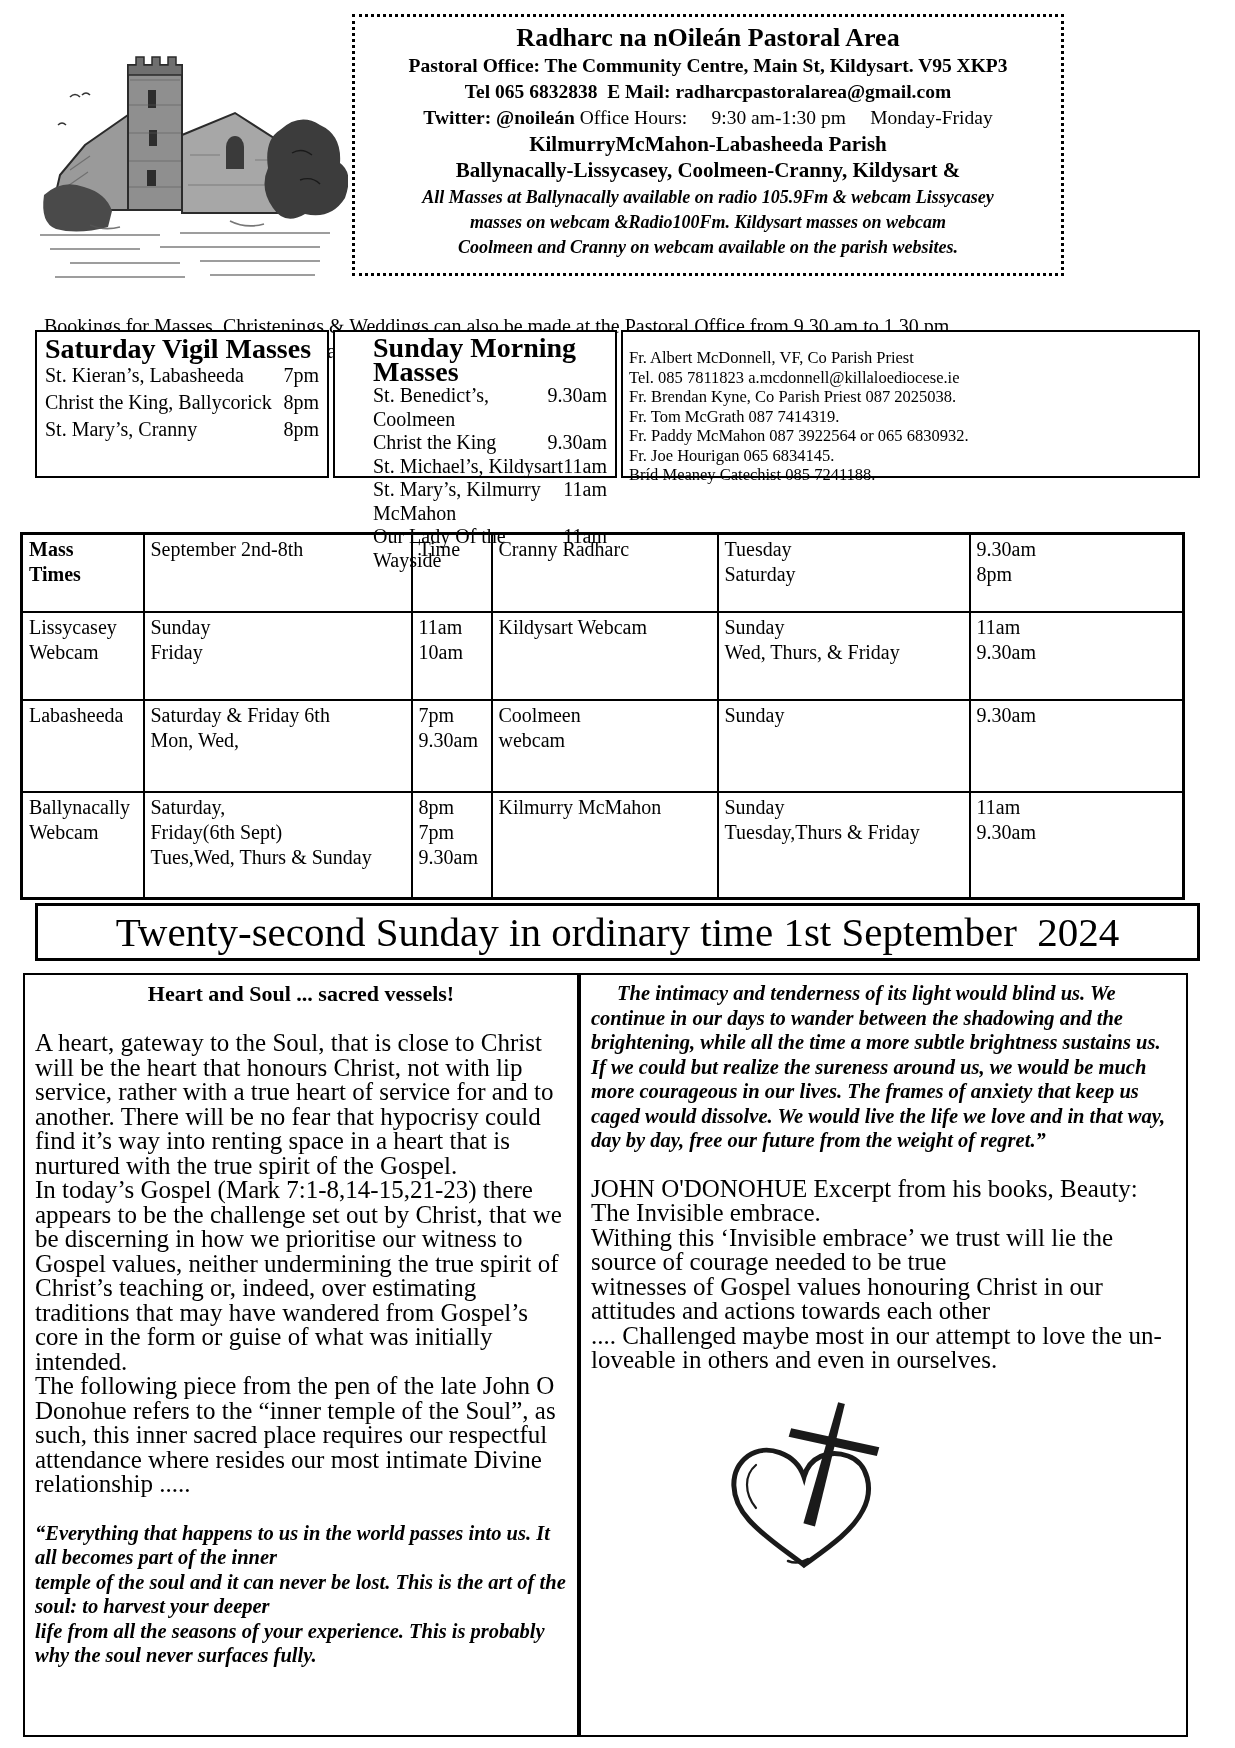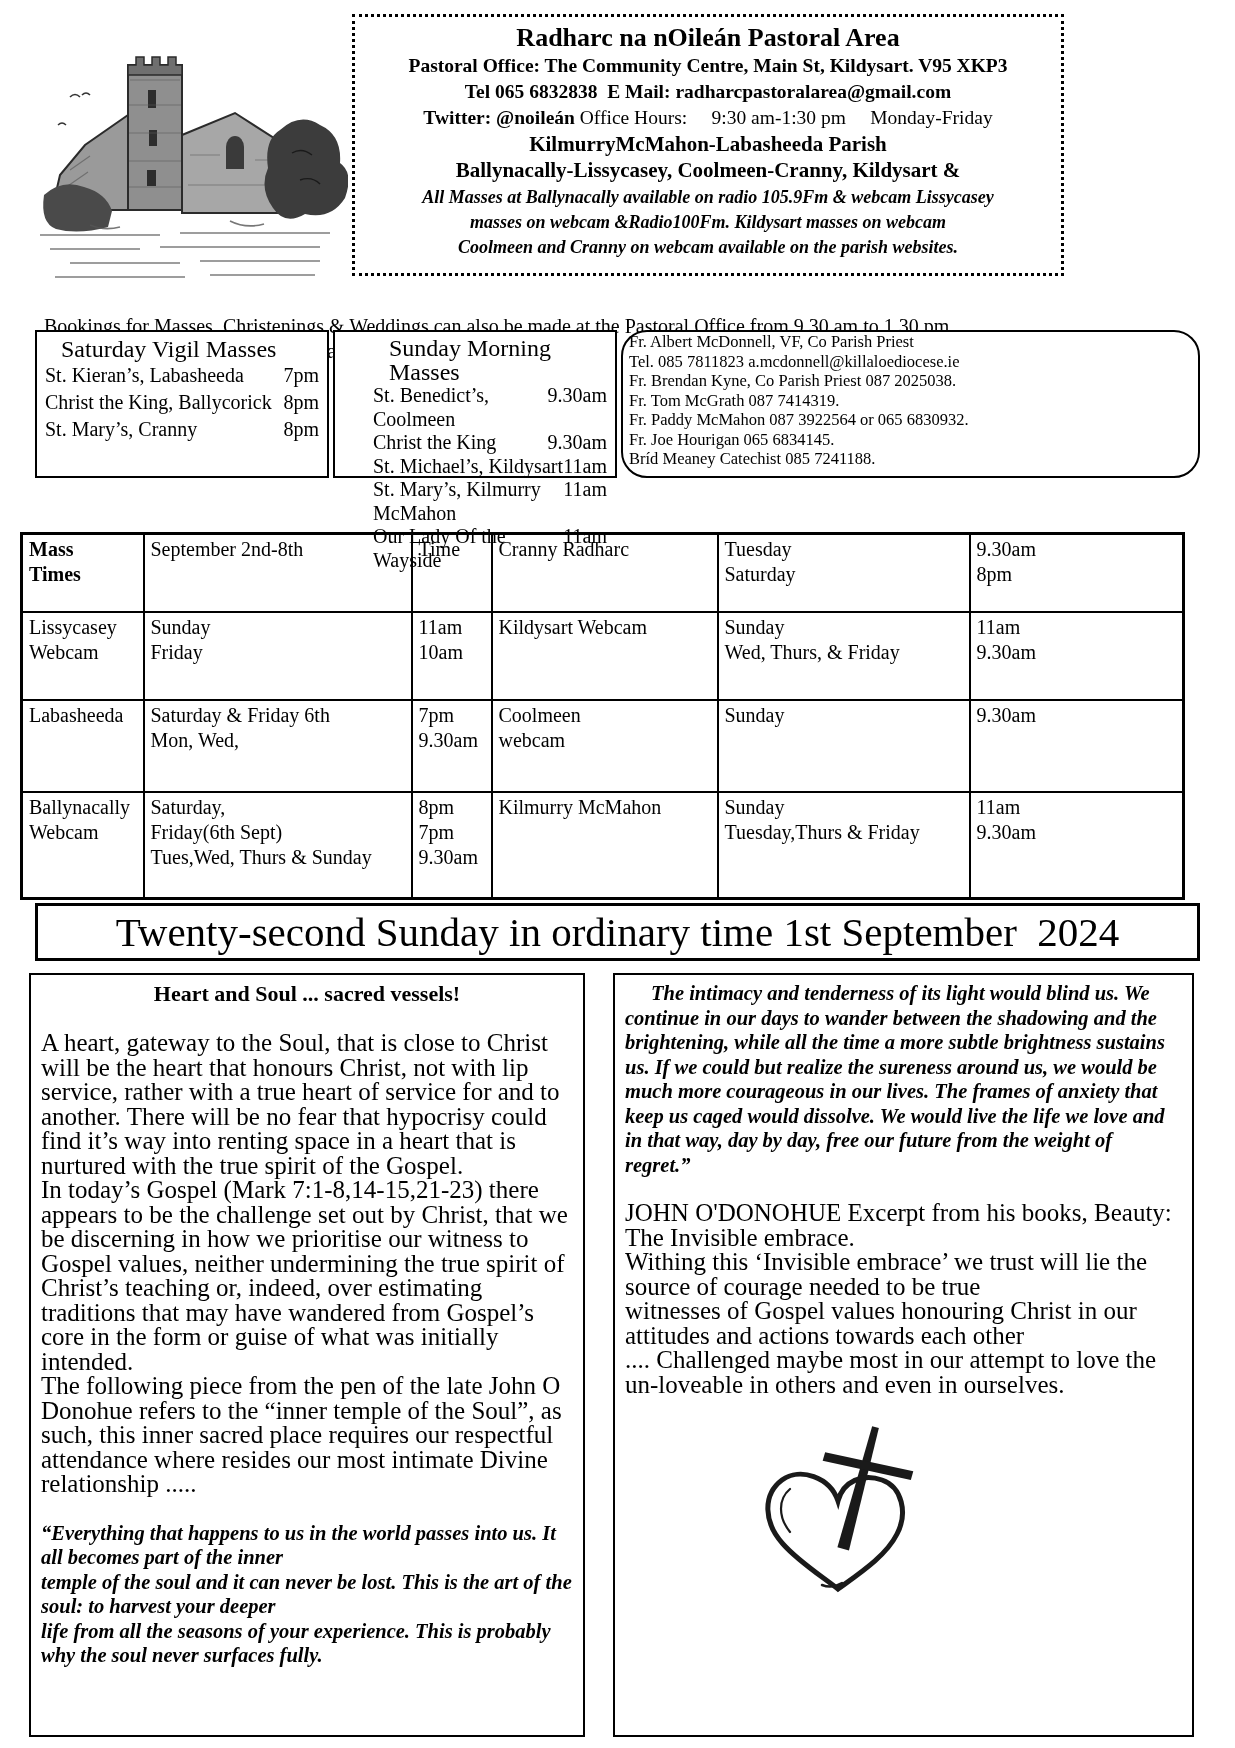--- a/index.html
+++ b/index.html
@@ -24,22 +24,22 @@
   .hb-broadcast{font-size:18px;font-weight:bold;font-style:italic;line-height:25px;margin-top:2px;}
 
   
   #bookings{position:absolute;left:44px;top:286px;width:1010px;font-size:20px;line-height:25px;margin-top:28px;}
 
   
   #boxes-row{position:absolute;left:35px;top:330px;width:1165px;height:148px;display:flex;gap:4px;box-sizing:border-box;}
   .ibox{border:2px solid #000;box-sizing:border-box;padding:4px 8px 2px 8px;background:#fff;}
   #vigil-box{width:294px;}
   #sunday-box{width:284px;padding-left:38px;}
-  #clergy-box{flex:1;padding:0 6px;border-radius:26px;}
-  .ibox-title{font-size:24px;font-weight:normal;line-height:26px;margin-left:16px;}
+  #clergy-box{flex:1;padding:16px 6px;}
+  .ibox-title{font-size:28px;font-weight:bold;line-height:26px;}
   .mass-row{display:flex;justify-content:space-between;font-size:20px;line-height:27px;}
   #sunday-box .mass-row{line-height:23.5px;}
   #sunday-box .ibox-title{line-height:24px;}
   .clergy-line{font-size:16.5px;line-height:19.5px;}
 
   
   #mass-table{position:absolute;left:20px;top:532px;border-collapse:collapse;border:3px solid #000;}
   #mass-table td{
     border:2px solid #000;font-size:20px;line-height:25px;padding:2px 6px;
     vertical-align:top;white-space:pre-line;
@@ -50,21 +50,21 @@
   .tr-3 td{height:86px;}
   .tr-4 td{height:100px;}
 
   
   #banner{
     position:absolute;left:35px;top:903px;width:1165px;height:58px;border:3px solid #000;
     box-sizing:border-box;text-align:center;font-size:41px;line-height:52px;white-space:pre-wrap;
   }
 
   
-  #articles{position:absolute;left:29px;top:973px;width:1165px;height:764px;display:flex;gap:28px;}
+  #articles{position:absolute;left:23px;top:973px;width:1165px;height:764px;display:flex;gap:0;}
   .article-box{border:2px solid #000;box-sizing:border-box;padding:6px 10px;background:#fff;}
   #left-article{width:556px;}
   #right-article{flex:1;position:relative;}
   .art-title{text-align:center;font-weight:bold;font-size:22px;line-height:26px;}
   .art-p{font-size:25px;line-height:24.5px;}
   .art-quote{font-size:20.5px;line-height:24.5px;font-weight:bold;font-style:italic;}
   .gap{height:24px;}
   .indent{text-indent:26px;}
   #heart-wrap{margin-top:26px;margin-left:125px;width:190px;height:185px;}
 </style>

